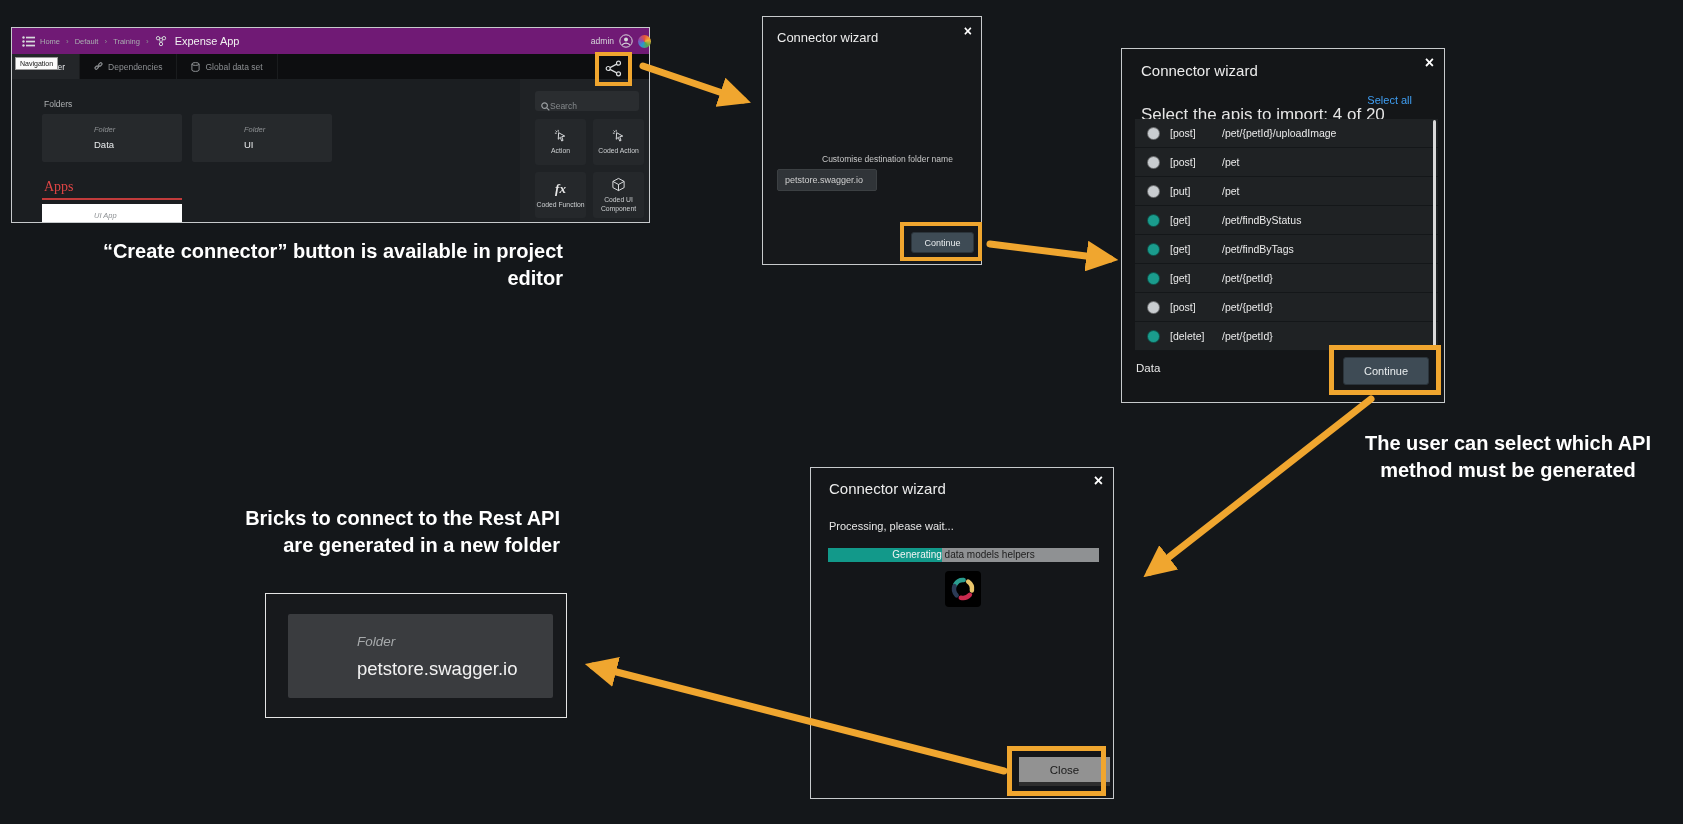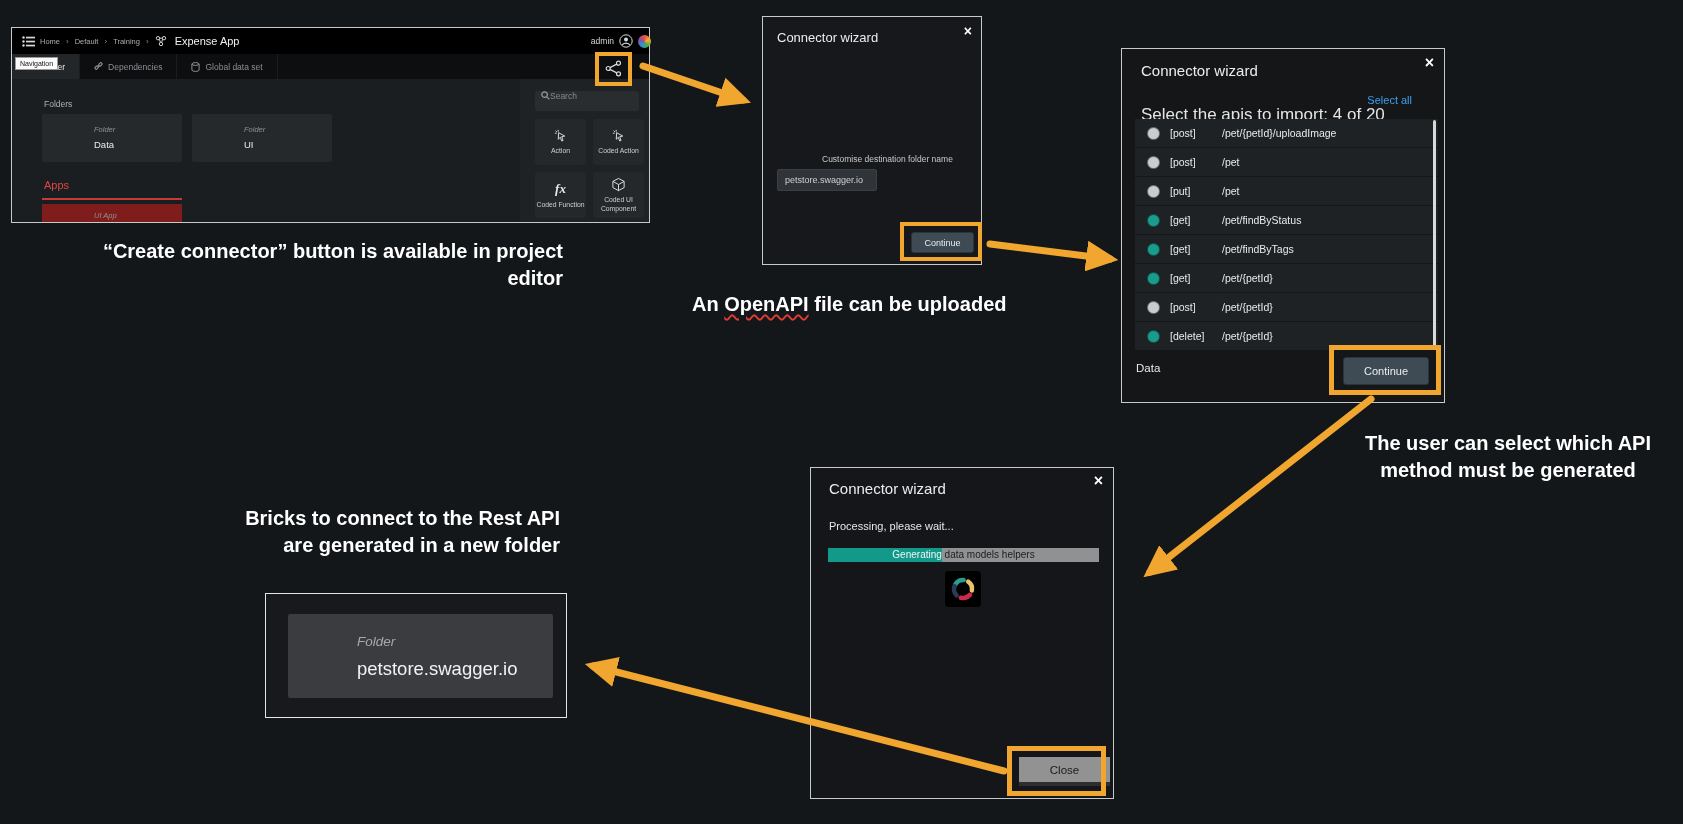--- a/index.html
+++ b/index.html
@@ -11,48 +11,48 @@
   .abs { position:absolute; }
   .win { position:absolute; background:#16181b; border:1px solid #c7cacc; }
   .win-title { color:#ececec; font-weight:400; }
   .xclose { position:absolute; color:#ffffff; font-weight:bold; cursor:default; line-height:1; }
   .slate-btn { position:absolute; background:#3e4b55; color:#e9edef; border:1px solid #2b343b;
     border-radius:3px; display:flex; align-items:center; justify-content:center; }
   .hl { position:absolute; border:4px solid #f0a62f; }
   .hl5 { border-width:5px; }
 
   
-  .ed-header { position:absolute; left:0; top:0; right:0; height:26px; background:#000000;
+  .ed-header { position:absolute; left:0; top:0; right:0; height:26px; background:#701a75;
     display:flex; align-items:center; padding:0 8px 0 10px; gap:5px; }
   .crumb { font-size:7.5px; color:#a9adb0; }
   .crumb-sep { font-size:8px; color:#8d9093; margin:0 1px; }
   .app-title { font-size:11px; color:#f1f1f1; margin-left:3px; }
   .admin-name { font-size:8.5px; color:#d7d9db; margin-left:auto; }
   .ed-tabs { position:absolute; left:0; top:26px; right:0; height:25px; background:#0d0e10; display:flex; }
   .ed-tab { height:100%; display:flex; align-items:center; gap:5px; padding:0 14px;
     font-size:8.5px; color:#8d9093; border-right:1px solid #1a1c1e; }
   .ed-tab.active { background:#232629; color:#e6e8ea; }
   .ed-body { position:absolute; left:0; top:51px; right:0; bottom:0; background:#1b1e21; overflow:hidden; }
   .section-label { font-size:8.5px; color:#aeb1b3; }
   .f-card { position:absolute; width:140px; height:48px; background:#26292c; border-radius:2px; }
   .f-card .ftype { position:absolute; left:52px; top:11px; font-size:7.5px; font-style:italic; color:#8e9194; }
   .f-card .fname { position:absolute; left:52px; top:25px; font-size:9.5px; color:#e8eaec; }
   .folder-glyph { position:relative; background:#85898d; border-radius:1px; }
   .folder-glyph::before { content:""; position:absolute; left:0; top:-3px; width:45%; height:3px;
     background:inherit; border-radius:1px 1px 0 0; }
   .fg-sm { width:22px; height:14px; }
   .fg-lg { width:30px; height:20px; }
   .fg-lg::before { top:-4px; height:4px; }
-  .apps-label { font-size:11px; color:#e04545; }
+  .apps-label { font-size:14px; color:#e04545;font-family:Liberation Serif, serif; }
   .apps-divider { position:absolute; height:2px; background:#c23b3b; }
-  .uiapp-card { position:absolute; width:140px; height:24px; background:#7f1d1d; }
+  .uiapp-card { position:absolute; width:140px; height:24px; background:#ffffff; }
   .uiapp-card .ftype { position:absolute; left:52px; top:7px; font-size:7.5px; font-style:italic; color:#8e9194; }
   .ed-sidebar { position:absolute; right:0; top:0; width:129px; height:100%; background:#1f2225; }
   .search-box { position:absolute; left:15px; top:12px; width:104px; height:20px; background:#2a2d30;
-    border-radius:3px; display:flex; align-items:flex-start; padding:0 6px; gap:0; }
+    border-radius:3px; display:flex; align-items:flex-end; padding:0 6px; gap:0; }
   .search-box input { background:transparent; border:none; outline:none; color:#c6c9cb;
     font-size:8.5px; width:70px; font-family:"Liberation Sans", sans-serif; }
   .search-box input::placeholder { color:#85898c; }
   .create-btn { position:absolute; width:51px; height:46px; background:#25282b; border-radius:3px;
     display:flex; flex-direction:column; align-items:center; justify-content:center; gap:4px; }
   .create-btn .cb-label { font-size:6.8px; color:#cdd0d2; text-align:center; line-height:1.2; }
   .tooltip { position:absolute; background:#fbfbfb; color:#151515; font-size:7px;
     padding:2px 4px; border:1px solid #9a9a9a; z-index:6; }
   .fx-glyph { font-size:13px; font-style:italic; font-weight:bold; color:#e8e8e8;
     font-family:"Liberation Serif", serif; }
@@ -340,21 +340,20 @@
 <div class="result-outer" style="left:265px; top:593px; width:302px; height:125px;">
   <div class="result-card" style="left:22px; top:20px; width:265px; height:84px;">
     <span class="folder-glyph fg-lg abs" style="left:17px; top:32px;"></span>
     <span class="result-type" style="left:69px; top:20px;">Folder</span>
     <span class="result-name" style="left:69px; top:44px;">petstore.swagger.io</span>
   </div>
 </div>
 
 <div class="annotation" style="left:63px; top:238px; width:500px; text-align:right;">“Create connector” button is available in project editor</div>
 
-<div class="annotation" style="left:692px; top:291px; width:360px;"><span>An </span><span class="squiggle">OpenAPI</span><span> file can be uploaded</span></div>
 
 <div class="annotation" style="left:1348px; top:430px; width:320px; text-align:center;">The user can select which API method must be generated</div>
 
 <div class="annotation" style="left:215px; top:505px; width:345px; text-align:right;">Bricks to connect to the Rest API are generated in a new folder</div>
 
 <svg class="arrows" width="1683" height="824" viewBox="0 0 1683 824">
   <defs>
     <marker id="ah" markerWidth="4.6" markerHeight="4.4" refX="3.4" refY="2.2" orient="auto">
       <path d="M0,0 L4.6,2.2 L0,4.4 Z" fill="#f0a62f"></path>
     </marker>

